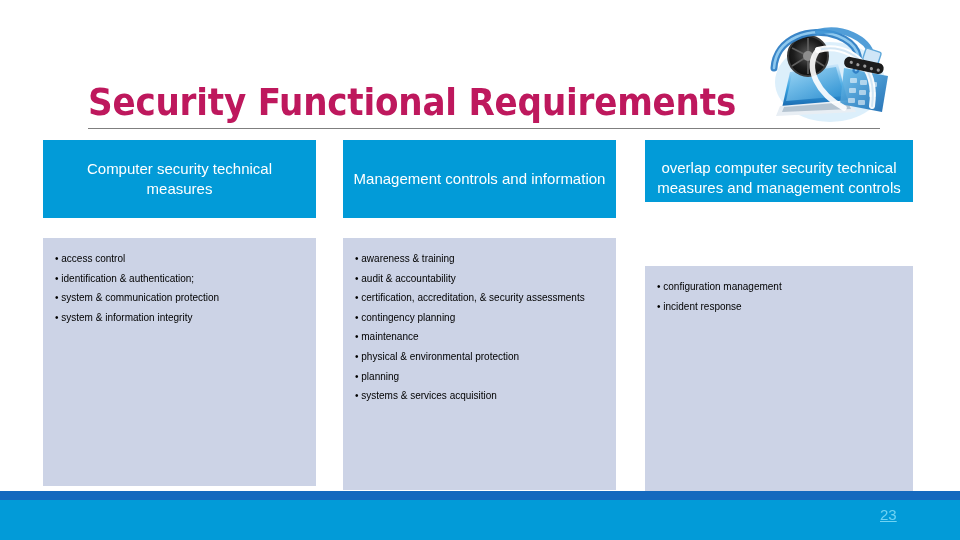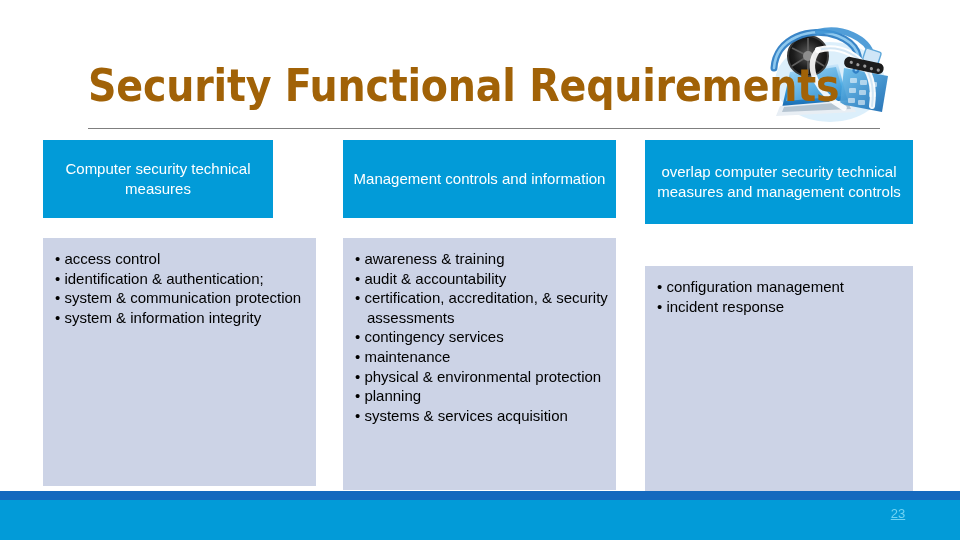--- a/index.html
+++ b/index.html
@@ -30,26 +30,26 @@
     width: 152px;
     height: 104px;
     overflow: hidden;
   }
   .hero-image svg { display: block; }
 
   
   .slide-title {
     position: absolute;
     left: 88px;
-    top: 64px;
+    top: 80px;
     width: 800px;
-    font-size: 44px;
+    font-size: 38px;
     line-height: 44px;
     font-weight: bold;
-    color: #a16207;
+    color: #be185d;
     font-family: "DejaVu Sans Condensed", "Liberation Sans Narrow", "Liberation Sans", sans-serif;
     letter-spacing: -0.2px;
     white-space: nowrap;
   }
   .title-rule {
     position: absolute;
     left: 88px;
     top: 128px;
     width: 792px;
     height: 1px;
@@ -66,44 +66,44 @@
     align-items: center;
     justify-content: center;
     padding: 4px 10px;
     box-sizing: border-box;
   }
   .col-body {
     position: absolute;
     background: #ccd3e6;
     box-sizing: border-box;
     padding: 11px 8px 6px 12px;
-    font-size: 15px;
+    font-size: 10px;
     line-height: 19.6px;
     color: #000000;
   }
   .col-body ul {
     margin: 0;
     padding: 0;
     list-style: none;
   }
   .col-body li {
     margin: 0;
     padding: 0 0 0 12px;
     text-indent: -12px;
   }
   .bullet-dot { }
 
   
-  #header-col-1 { left: 43px;  top: 140px; width: 230px; height: 78px; }
+  #header-col-1 { left: 43px;  top: 140px; width: 273px; height: 78px; }
   #body-col-1   { left: 43px;  top: 238px; width: 273px; height: 248px; }
 
   #header-col-2 { left: 343px; top: 140px; width: 273px; height: 78px; }
   #body-col-2   { left: 343px; top: 238px; width: 273px; height: 252px; }
 
-  #header-col-3 { left: 645px; top: 140px; width: 268px; height: 84px; }
+  #header-col-3 { left: 645px; top: 140px; width: 268px; height: 62px; align-items: flex-end; }
   #body-col-3   { left: 645px; top: 238px; width: 268px; height: 248px; margin-top: 28px; }
 
   
   .bottom-stripe {
     position: absolute;
     left: 0;
     top: 491px;
     width: 960px;
     height: 9px;
     background: #1569be;
@@ -114,22 +114,22 @@
     top: 500px;
     width: 960px;
     height: 40px;
     background: #029bd8;
   }
   .page-number {
     position: absolute;
     left: 880px;
     top: 506px;
     width: 36px;
-    text-align: center;
-    font-size: 13px;
+    text-align: left;
+    font-size: 15px;
     color: #6fd3f3;
     font-family: "Liberation Sans", sans-serif;
     text-decoration: underline;
   }
 </style>
 </head>
 <body>
 
 <div class="slide">
 
@@ -224,21 +224,21 @@
   </div>
 
   <div class="col-header" id="header-col-2">
     <span>Management controls and information</span>
   </div>
   <div class="col-body" id="body-col-2">
     <ul>
       <li><span class="bullet-dot">•&nbsp;</span><span>awareness &amp; training</span></li>
       <li><span class="bullet-dot">•&nbsp;</span><span>audit &amp; accountability</span></li>
       <li><span class="bullet-dot">•&nbsp;</span><span>certification, accreditation, &amp; security assessments</span></li>
-      <li><span class="bullet-dot">•&nbsp;</span><span>contingency services</span></li>
+      <li><span class="bullet-dot">•&nbsp;</span><span>contingency planning</span></li>
       <li><span class="bullet-dot">•&nbsp;</span><span>maintenance</span></li>
       <li><span class="bullet-dot">•&nbsp;</span><span>physical &amp; environmental protection</span></li>
       <li><span class="bullet-dot">•&nbsp;</span><span>planning</span></li>
       <li><span class="bullet-dot">•&nbsp;</span><span>systems &amp; services acquisition</span></li>
     </ul>
   </div>
 
   <div class="col-header" id="header-col-3">
     <span>overlap computer security technical measures and management controls</span>
   </div>

